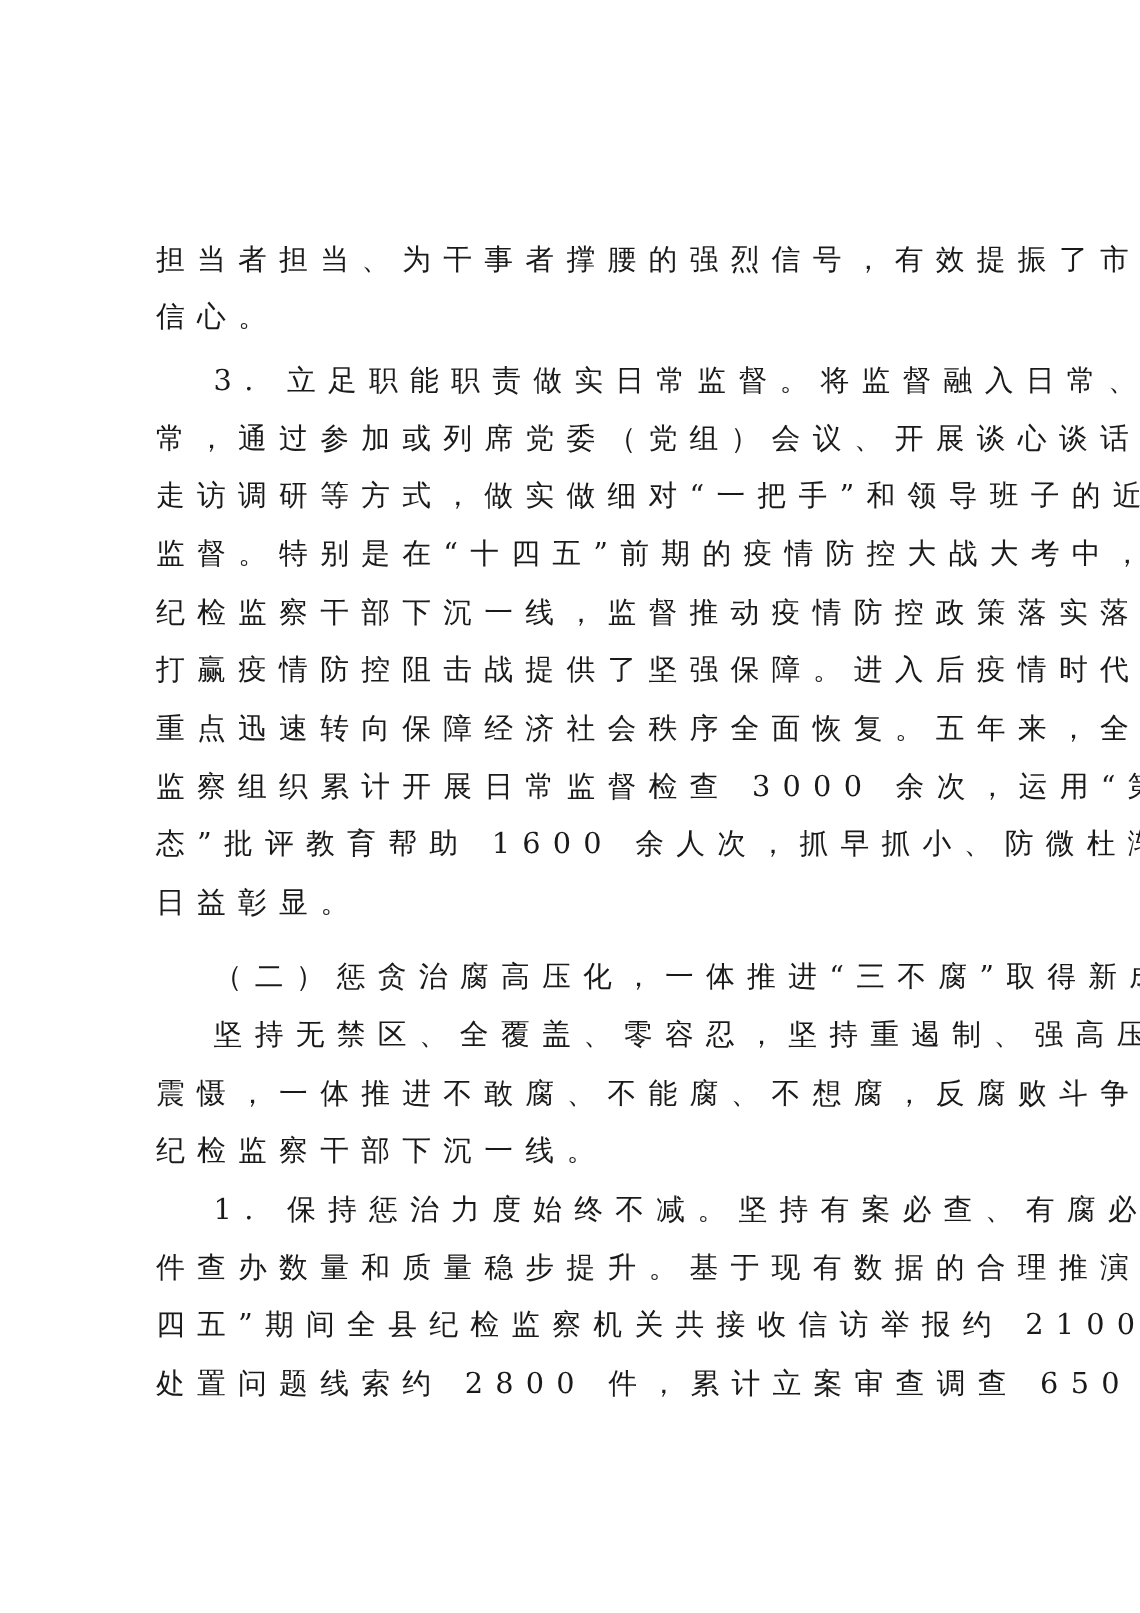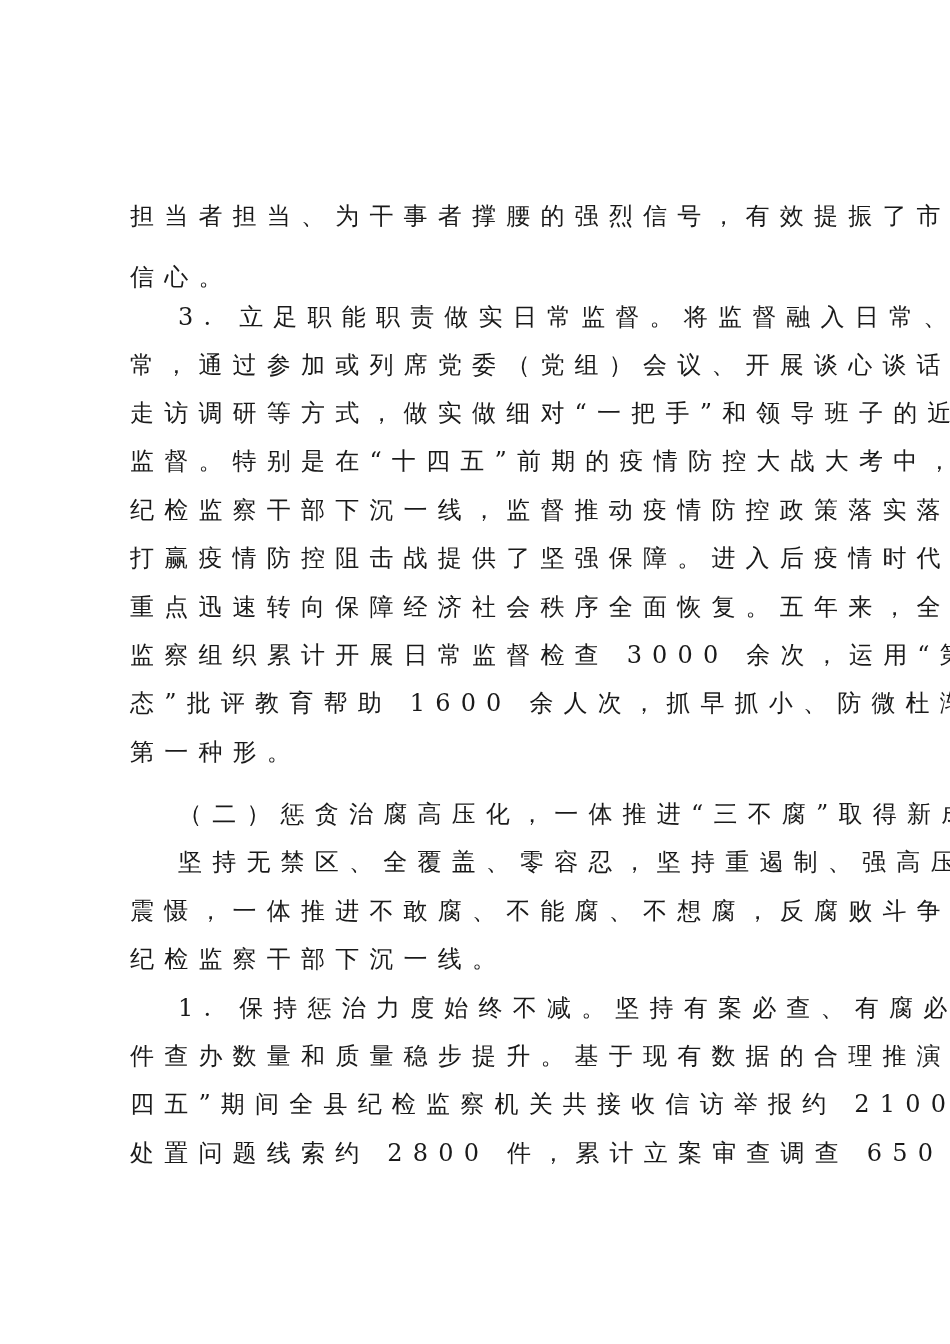--- a/index.html
+++ b/index.html
@@ -17,31 +17,31 @@
     white-space: nowrap;
     letter-spacing: 10.2px;
   }
   .indent { left: 178px; width: 652px; }
 </style>
 </head>
 <body>
 
 <div class="page">
   <div class="line" style="top:199px">担当者担当、为干事者撑腰的强烈信号，有效提振了市场主体</div>
-  <div class="line" style="top:260px">信心。</div>
+  <div class="line" style="top:247px">信心。</div>
   <div class="line indent" style="top:300px">3. 立足职能职责做实日常监督。将监督融入日常、抓在经</div>
   <div class="line" style="top:348px">常，通过参加或列席党委（党组）会议、开展谈心谈话、实地</div>
   <div class="line" style="top:396px">走访调研等方式，做实做细对“一把手”和领导班子的近距离</div>
   <div class="line" style="top:444px">监督。特别是在“十四五”前期的疫情防控大战大考中，全县</div>
   <div class="line" style="top:493px">纪检监察干部下沉一线，监督推动疫情防控政策落实落细，为</div>
   <div class="line" style="top:541px">打赢疫情防控阻击战提供了坚强保障。进入后疫情时代，监督</div>
   <div class="line" style="top:590px">重点迅速转向保障经济社会秩序全面恢复。五年来，全县纪检</div>
   <div class="line" style="top:638px">监察组织累计开展日常监督检查 3000 余次，运用“第一种形</div>
   <div class="line" style="top:686px">态”批评教育帮助 1600 余人次，抓早抓小、防微杜渐的效果</div>
-  <div class="line" style="top:735px">第一种形。</div>
+  <div class="line" style="top:735px">日益彰显。</div>
   <div class="line indent" style="top:797px">（二）惩贪治腐高压化，一体推进“三不腐”取得新成效</div>
   <div class="line indent" style="top:845px">坚持无禁区、全覆盖、零容忍，坚持重遏制、强高压、长</div>
   <div class="line" style="top:894px">震慑，一体推进不敢腐、不能腐、不想腐，反腐败斗争压倒性</div>
   <div class="line" style="top:942px">纪检监察干部下沉一线。</div>
   <div class="line indent" style="top:991px">1. 保持惩治力度始终不减。坚持有案必查、有腐必惩，案</div>
   <div class="line" style="top:1039px">件查办数量和质量稳步提升。基于现有数据的合理推演，“十</div>
   <div class="line" style="top:1087px">四五”期间全县纪检监察机关共接收信访举报约 2100 件次，</div>
   <div class="line" style="top:1136px">处置问题线索约 2800 件，累计立案审查调查 650 余件，给予</div>
 </div>
 

